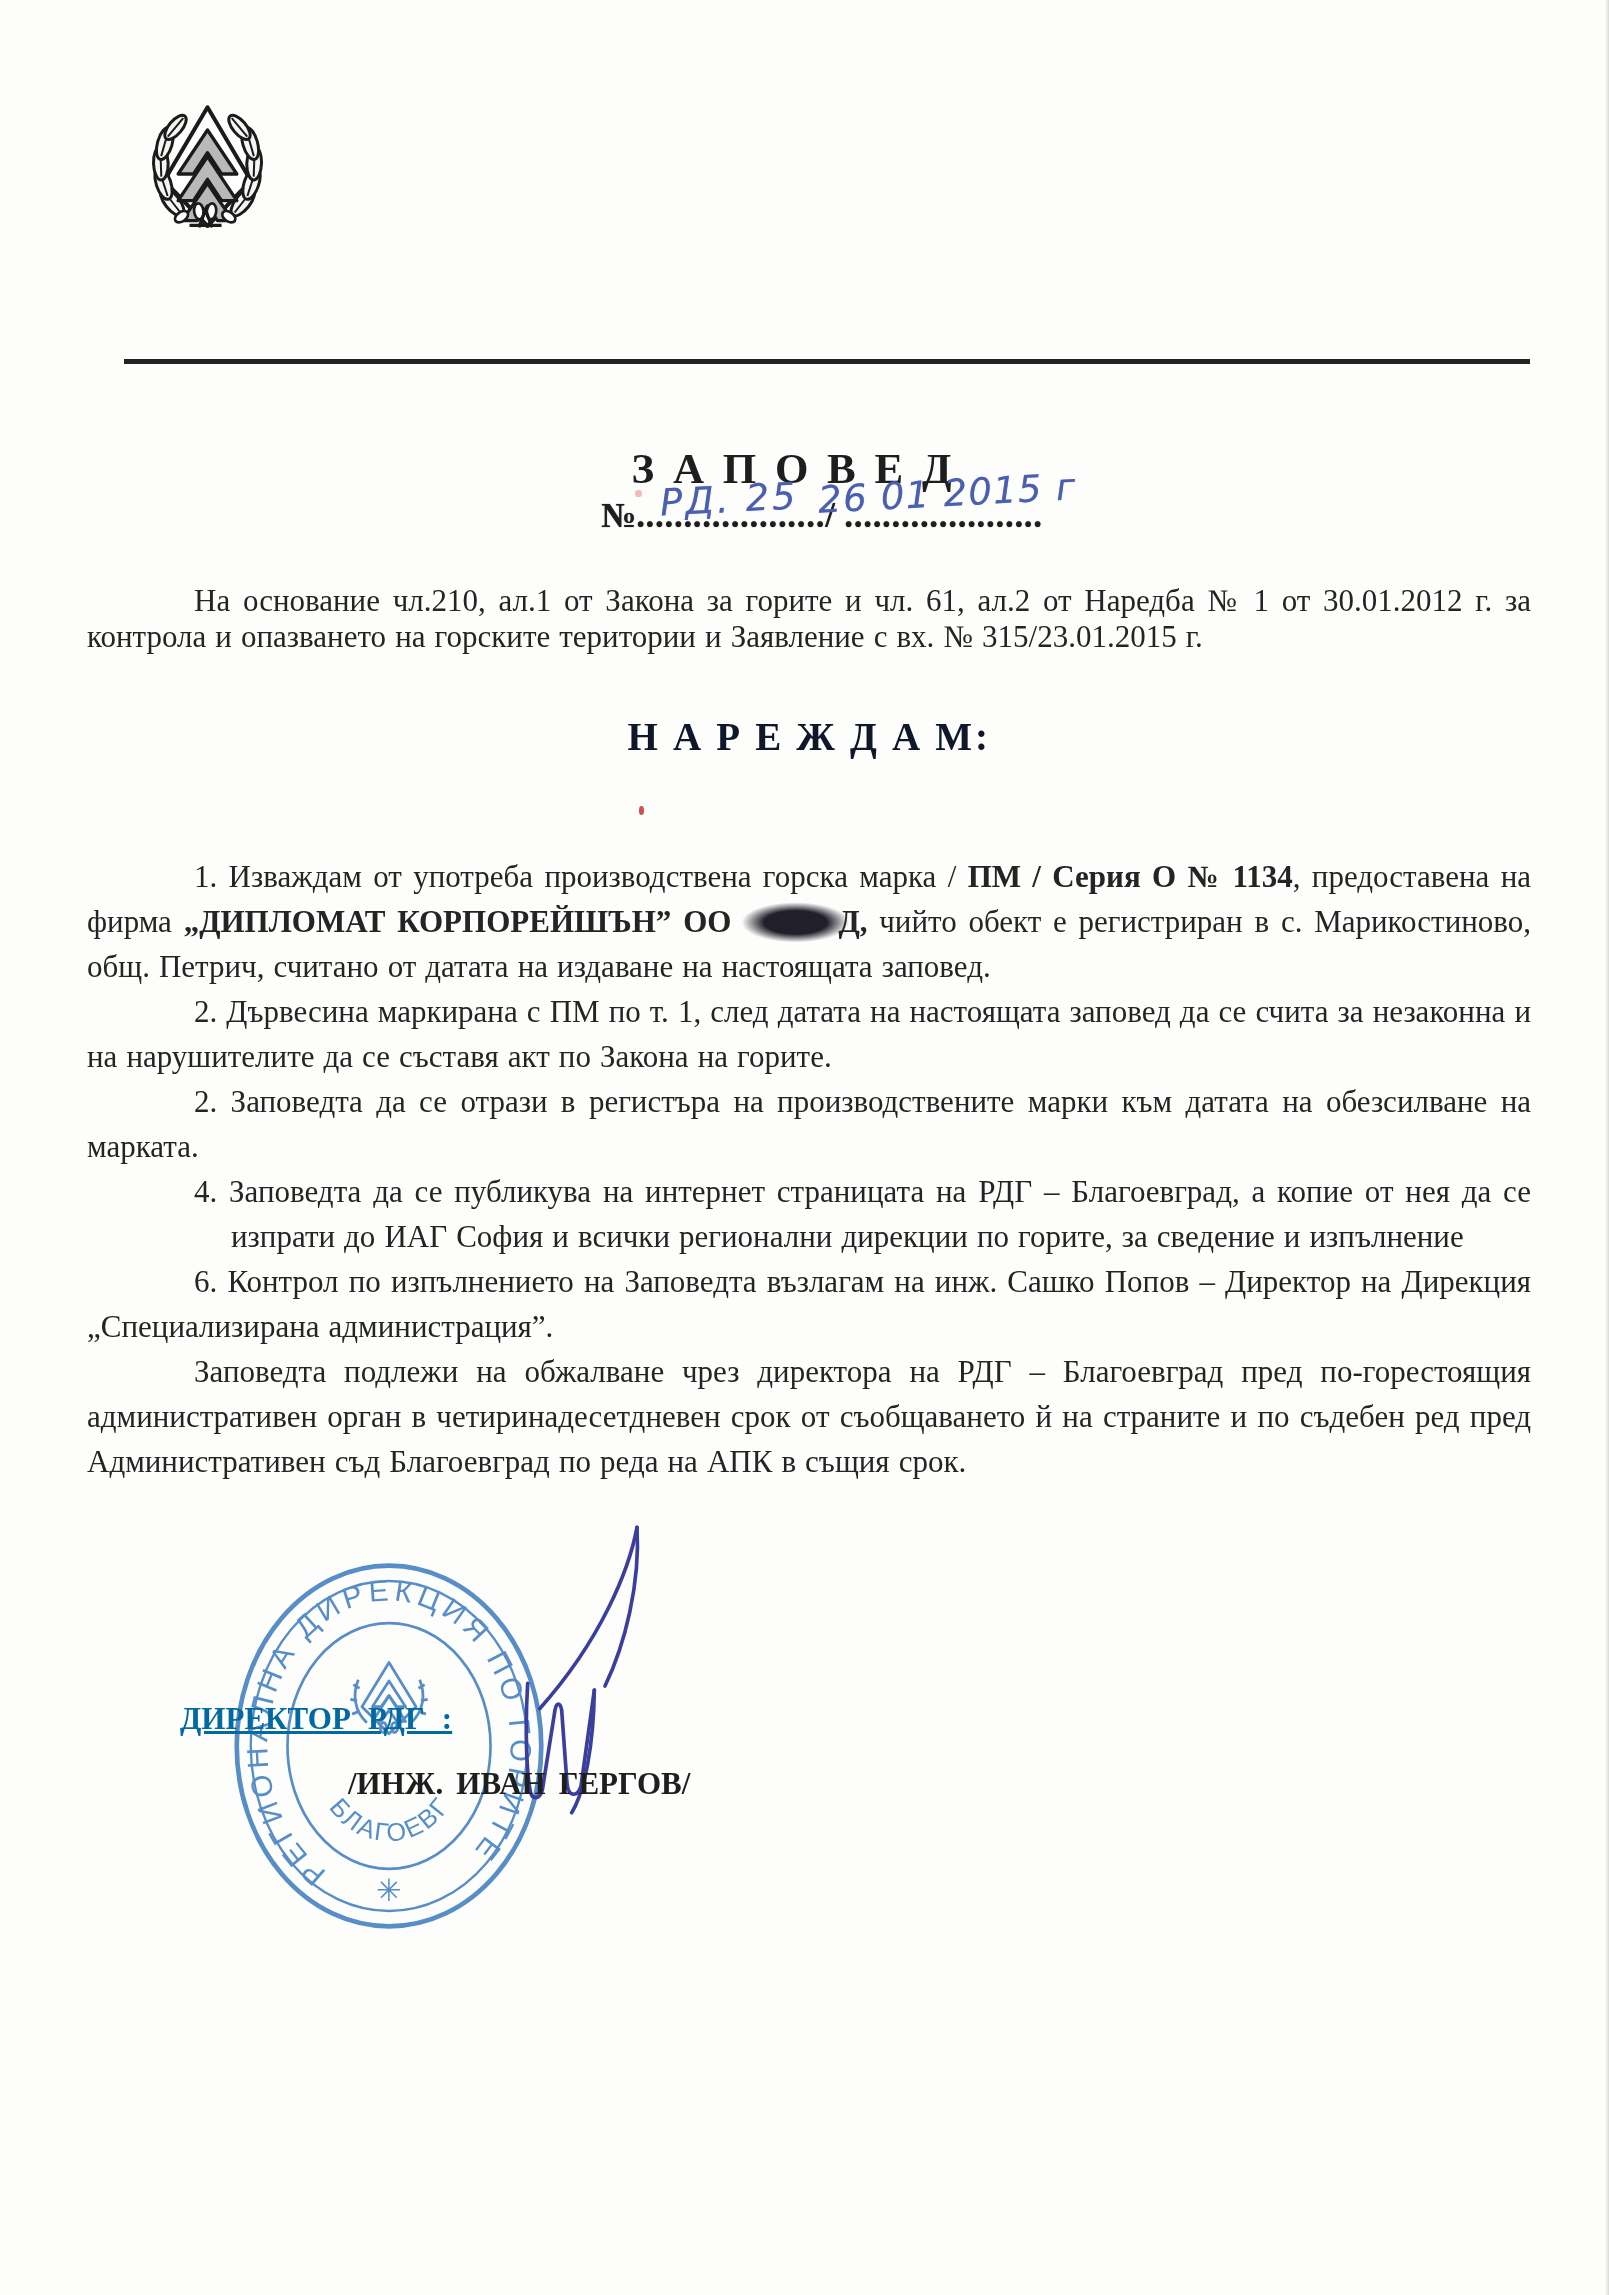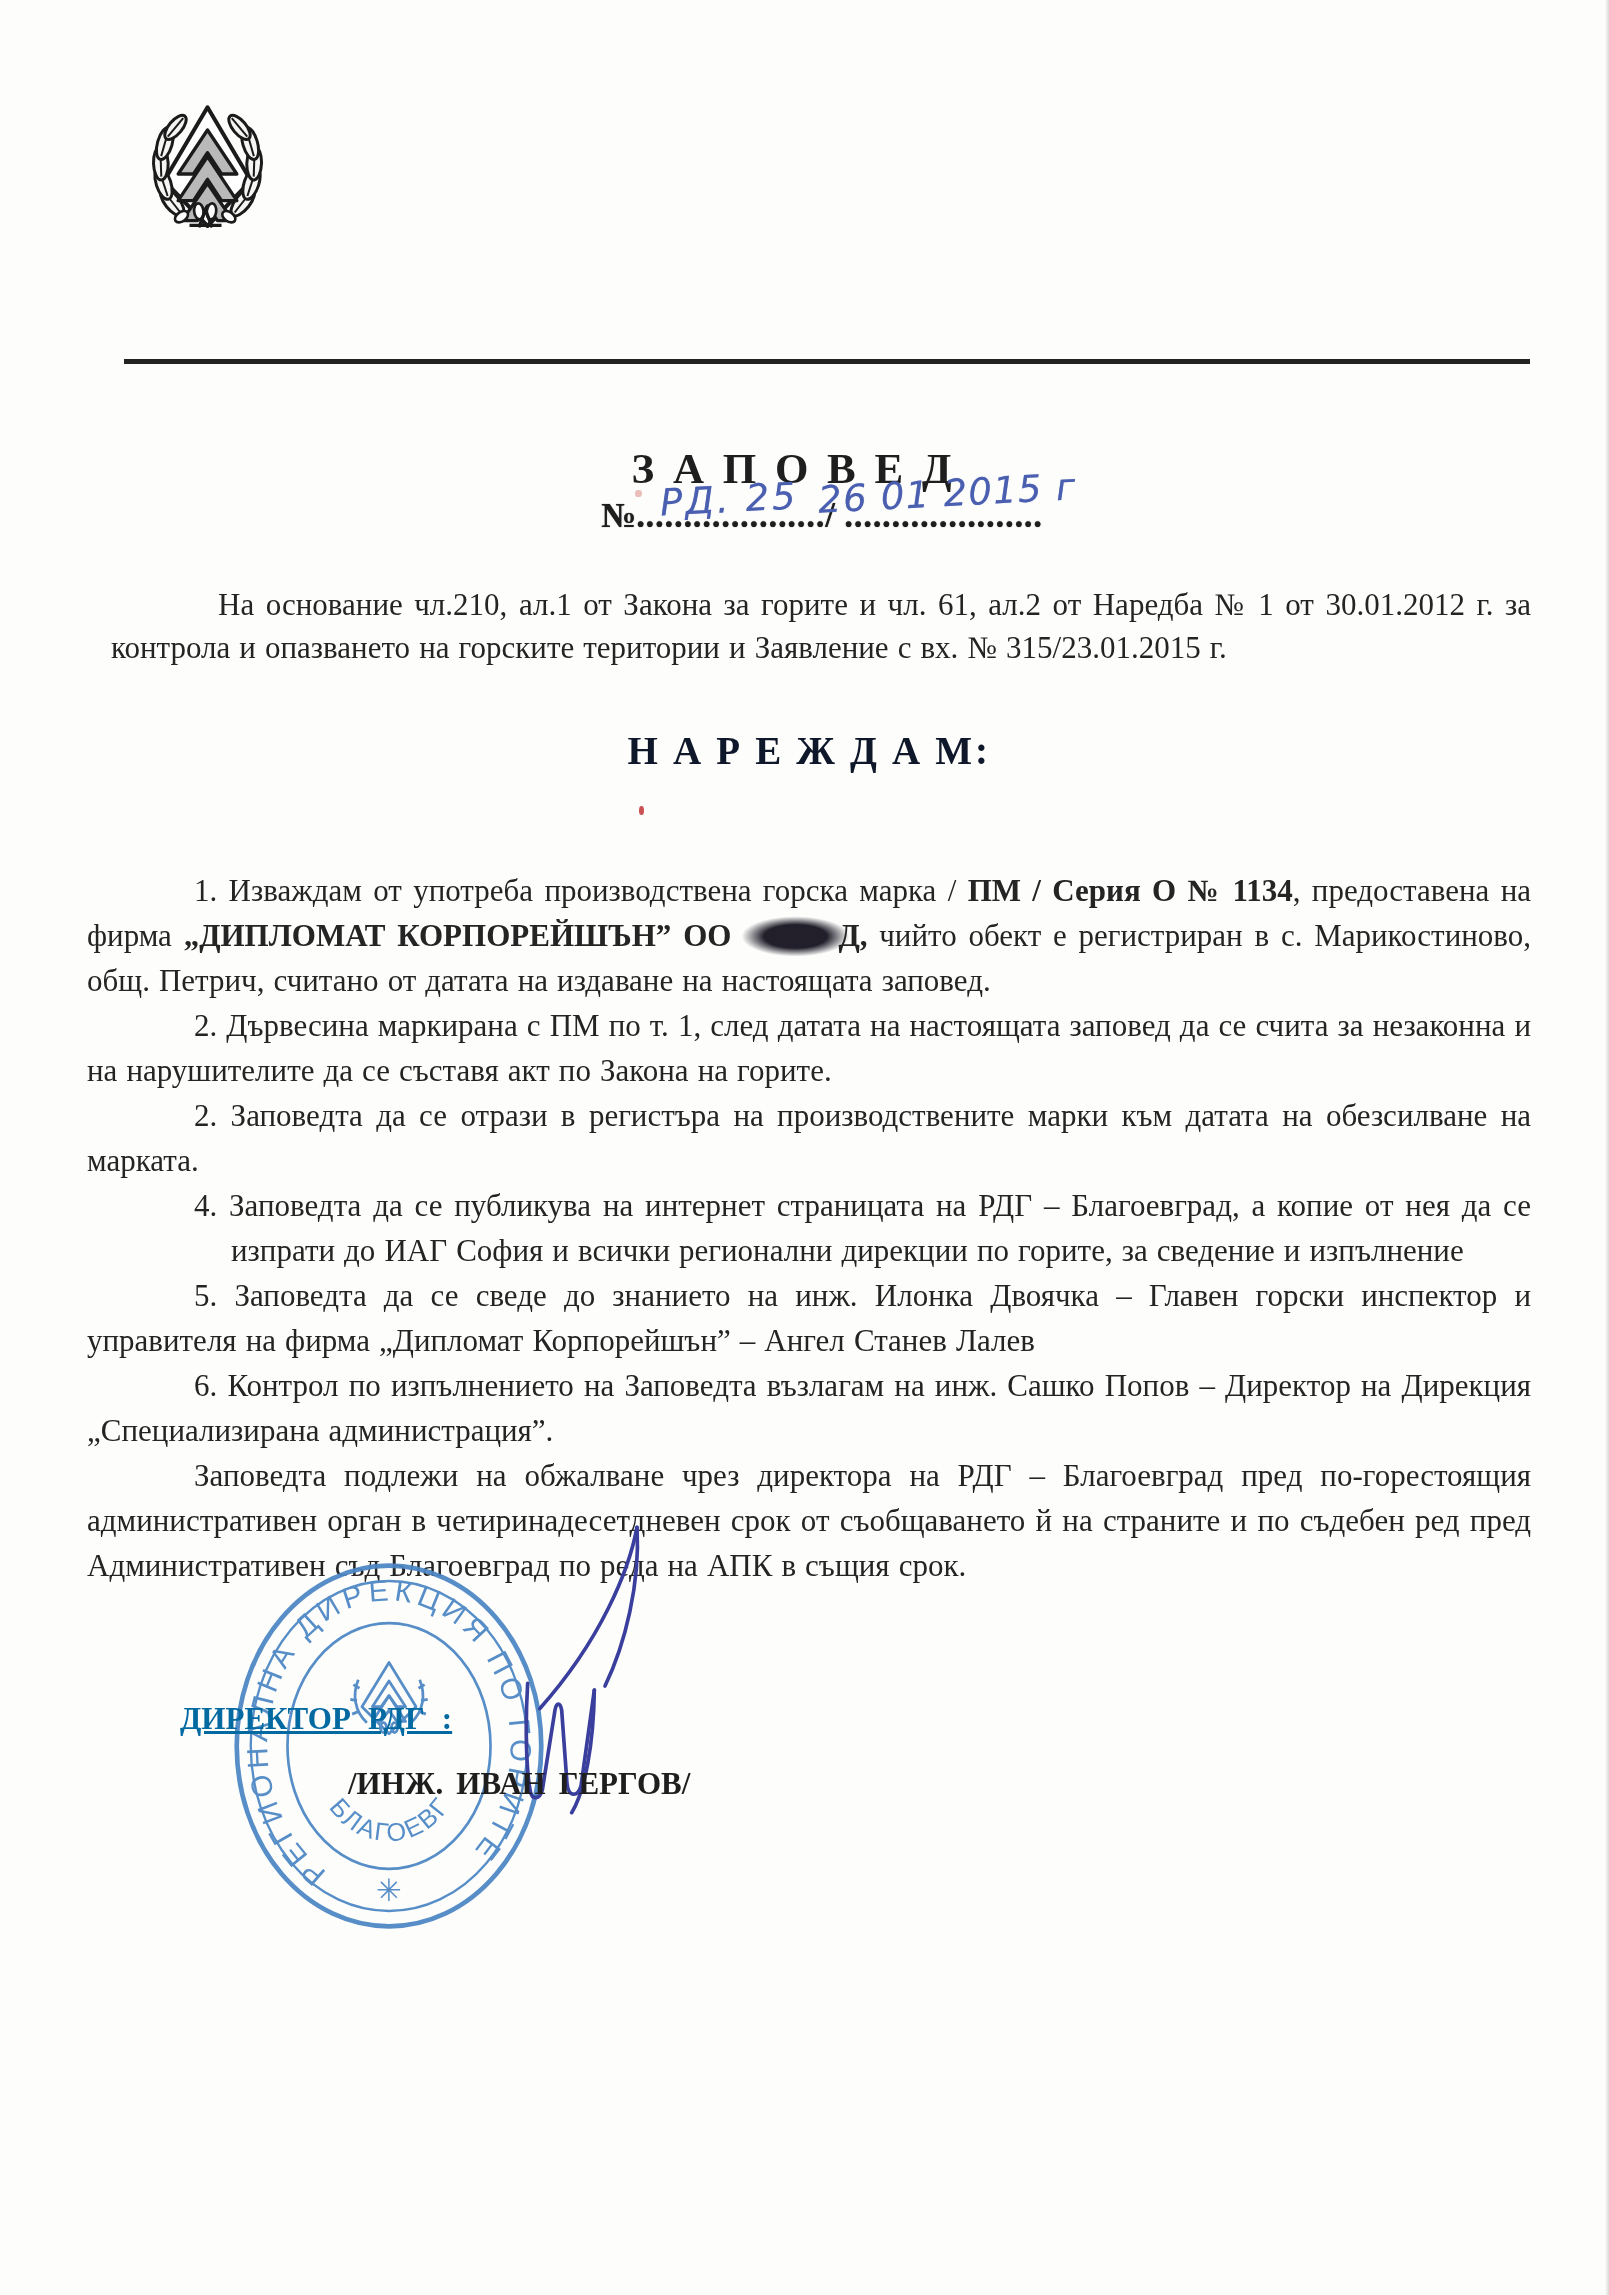--- a/index.html
+++ b/index.html
@@ -41,21 +41,21 @@
     position:absolute;color:#4a5fb0;
     font-family:"DejaVu Sans",sans-serif;font-style:italic;font-size:37px;
     text-shadow:0 0 0.7px rgba(74,95,176,.6);white-space:nowrap;
   }
   .hw-num{left:660px;top:478px;transform:rotate(-3deg);letter-spacing:2.7px;}
   .hw-date{left:818px;top:472px;transform:rotate(-3deg);letter-spacing:1.3px;}
 
   
   .content{position:absolute;left:87px;top:583px;width:1444px;color:#242424;}
   .content p{margin:0;font-size:31px;line-height:45px;text-align:justify;text-indent:107px;word-spacing:1.3px;}
-  .content p.basis{line-height:43px;margin-left:24px;}
+  .content p.basis{line-height:36px;}
   .order-heading{
     margin:59px 0 95px 0;text-align:center;
     font-size:39px;font-weight:bold;letter-spacing:2.7px;color:#0f172a;
   }
   .content p.item4{padding-left:144px;text-indent:-37px;}
   b{font-weight:bold;}
   .blot{
     position:relative;display:inline-block;
     background:radial-gradient(ellipse 58% 62% at 50% 52%, rgba(25,22,35,.96) 42%, rgba(25,22,35,0) 72%);
     border-radius:50%;
@@ -153,21 +153,20 @@
   <div class="hw hw-num">РД. 25</div>
   <div class="hw hw-date">26 01 2015 г</div>
 
   <div class="content">
     <p class="basis">На основание чл.210, ал.1 от Закона за горите и чл. 61, ал.2 от Наредба № 1 от 30.01.2012 г. за контрола и опазването на горските територии и Заявление с вх. №  315/23.01.2015 г.</p>
     <div class="order-heading">Н А Р Е Ж Д А М:</div>
     <p><span>1. Изваждам от употреба производствена горска марка / </span><b>ПМ / Серия О № 1134</b><span>, предоставена на фирма  </span><b>„ДИПЛОМАТ КОРПОРЕЙШЪН” ОО</b><b class="blot">Д</b><b>,</b><span> чийто обект е регистриран в с. Марикостиново, общ. Петрич, считано от датата на издаване на настоящата заповед.</span></p>
     <p>2. Дървесина маркирана с ПМ по т. 1, след датата на настоящата заповед да се счита за незаконна и на нарушителите да се съставя акт по Закона на горите.</p>
     <p>2. Заповедта да се отрази в регистъра на производствените марки към датата на обезсилване на марката.</p>
     <p class="item4">4.  Заповедта да се публикува на интернет страницата на РДГ – Благоевград, а копие от нея да се изпрати до ИАГ София и  всички регионални дирекции по горите, за сведение и изпълнение</p>
-    <p>5. Заповедта да се сведе до знанието на инж.  Илонка  Двоячка – Главен горски инспектор и управителя на фирма   „Дипломат Корпорейшън”  –  Ангел Станев Лалев</p>
     <p>6. Контрол по изпълнението на Заповедта възлагам на инж. Сашко Попов – Директор на Дирекция „Специализирана администрация”.</p>
     <p>Заповедта подлежи на обжалване чрез директора на РДГ – Благоевград пред по-горестоящия административен орган в четиринадесетдневен срок от съобщаването й на страните и по съдебен ред пред Административен съд Благоевград по реда на АПК в същия срок.</p>
   </div>
 
   <svg class="stamp" viewBox="0 0 476 560">
     <defs>
       <path id="outerTextPath" d="M 161 478 A 182 218 0 1 1 315 478" fill="none"></path>
       <path id="innerTextPath" d="M 141 362 A 118 140 0 0 0 335 362" fill="none"></path>
     </defs>
     <g stroke="#4b86c4" fill="none">

